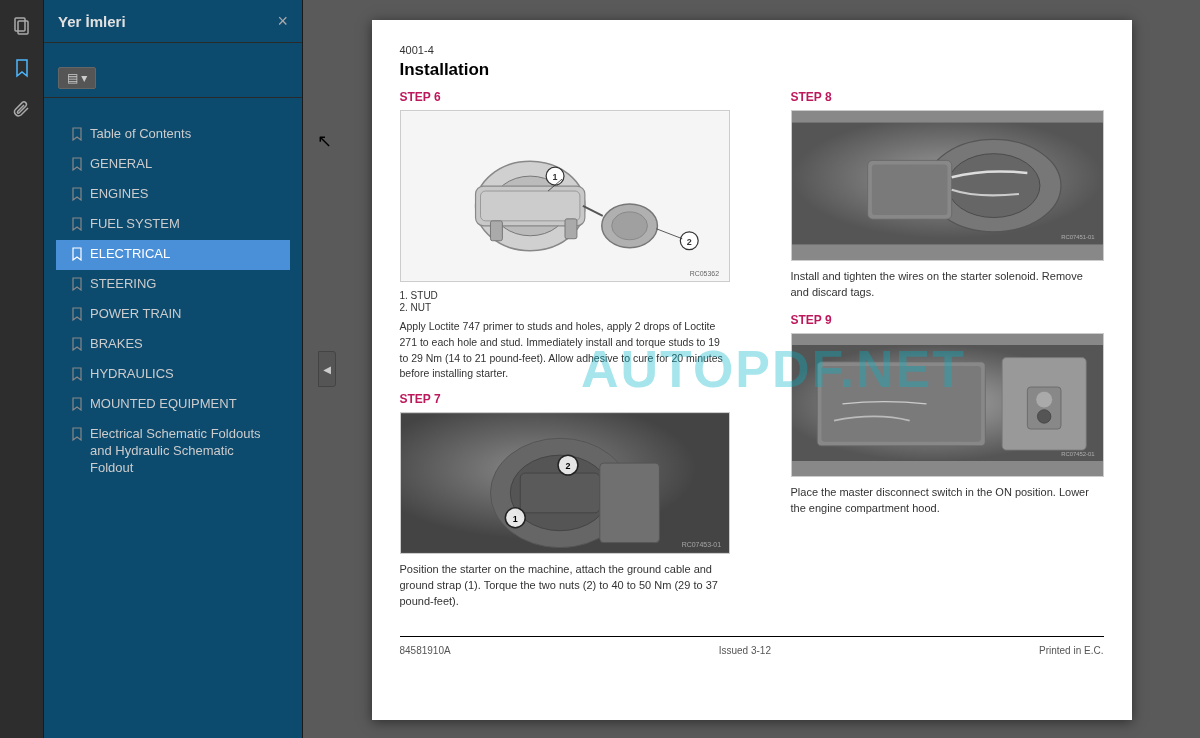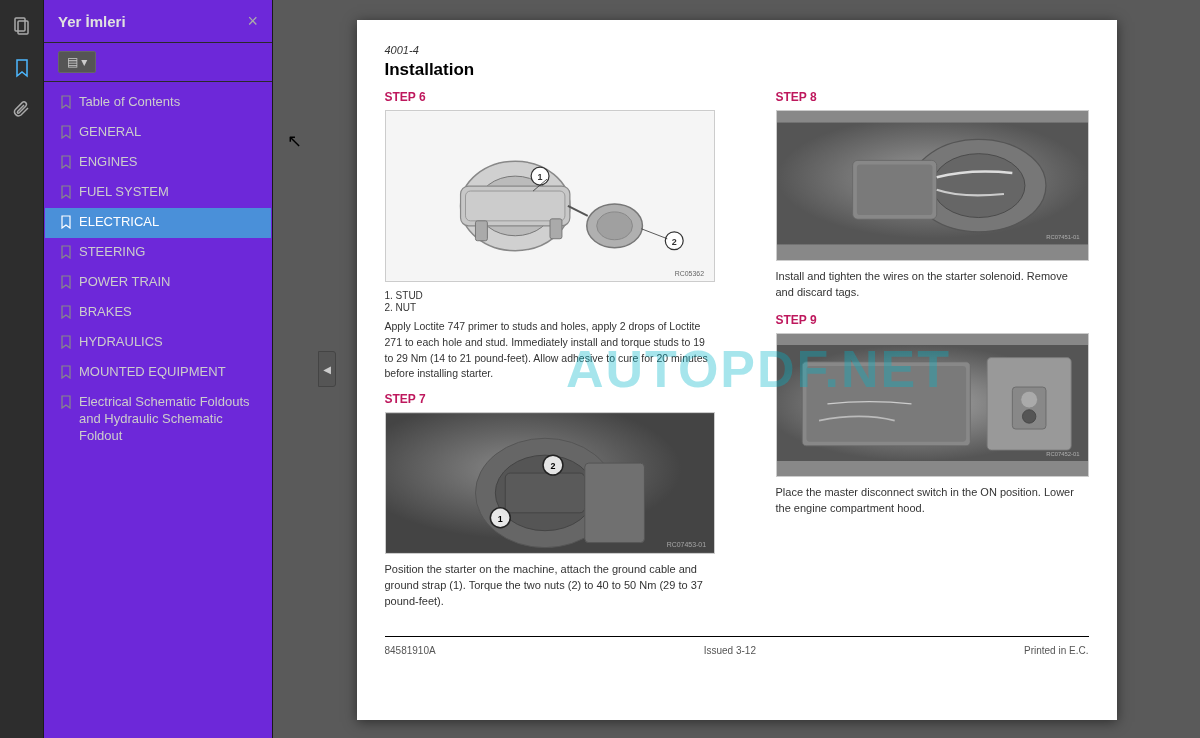--- a/index.html
+++ b/index.html
@@ -36,25 +36,26 @@
     .toolbar-icon.active {
       color: #4db8ff;
     }
     .toolbar-icon svg {
       width: 20px;
       height: 20px;
     }
 
     
     .sidebar {
-      width: 229px;
-      background: #6d28d9;
+      width: 259px;
+      background: #0c4a6e;
       display: flex;
       flex-direction: column;
       border-right: 1px solid #1a1a1a;
+      gap: 16px;
     }
     .sidebar-header {
       display: flex;
       align-items: center;
       justify-content: space-between;
       padding: 12px 14px;
       border-bottom: 1px solid #2a2a2a;
     }
     .sidebar-title {
       color: #e0e0e0;
@@ -82,21 +83,21 @@
       font-size: 12px;
       cursor: pointer;
       display: flex;
       align-items: center;
       gap: 3px;
       border-radius: 2px;
     }
     .bookmark-list {
       flex: 1;
       overflow-y: auto;
-      padding: 6px 1px;
+      padding: 6px 12px;
     }
     .bookmark-item {
       display: flex;
       align-items: flex-start;
       padding: 6px 14px 6px 16px;
       cursor: pointer;
       color: #ccc;
       font-size: 13px;
       gap: 8px;
     }
@@ -172,21 +173,20 @@
       padding: 24px 28px;
       box-shadow: 0 2px 12px rgba(0,0,0,0.5);
       position: relative;
       z-index: 2;
     }
 
     .page-number {
       font-size: 11px;
       color: #333;
       margin-bottom: 4px;
-      font-style: italic;
     }
     .page-section-title {
       font-size: 17px;
       font-weight: bold;
       color: #000;
       margin-bottom: 10px;
     }
 
     .page-layout {
       display: flex;

